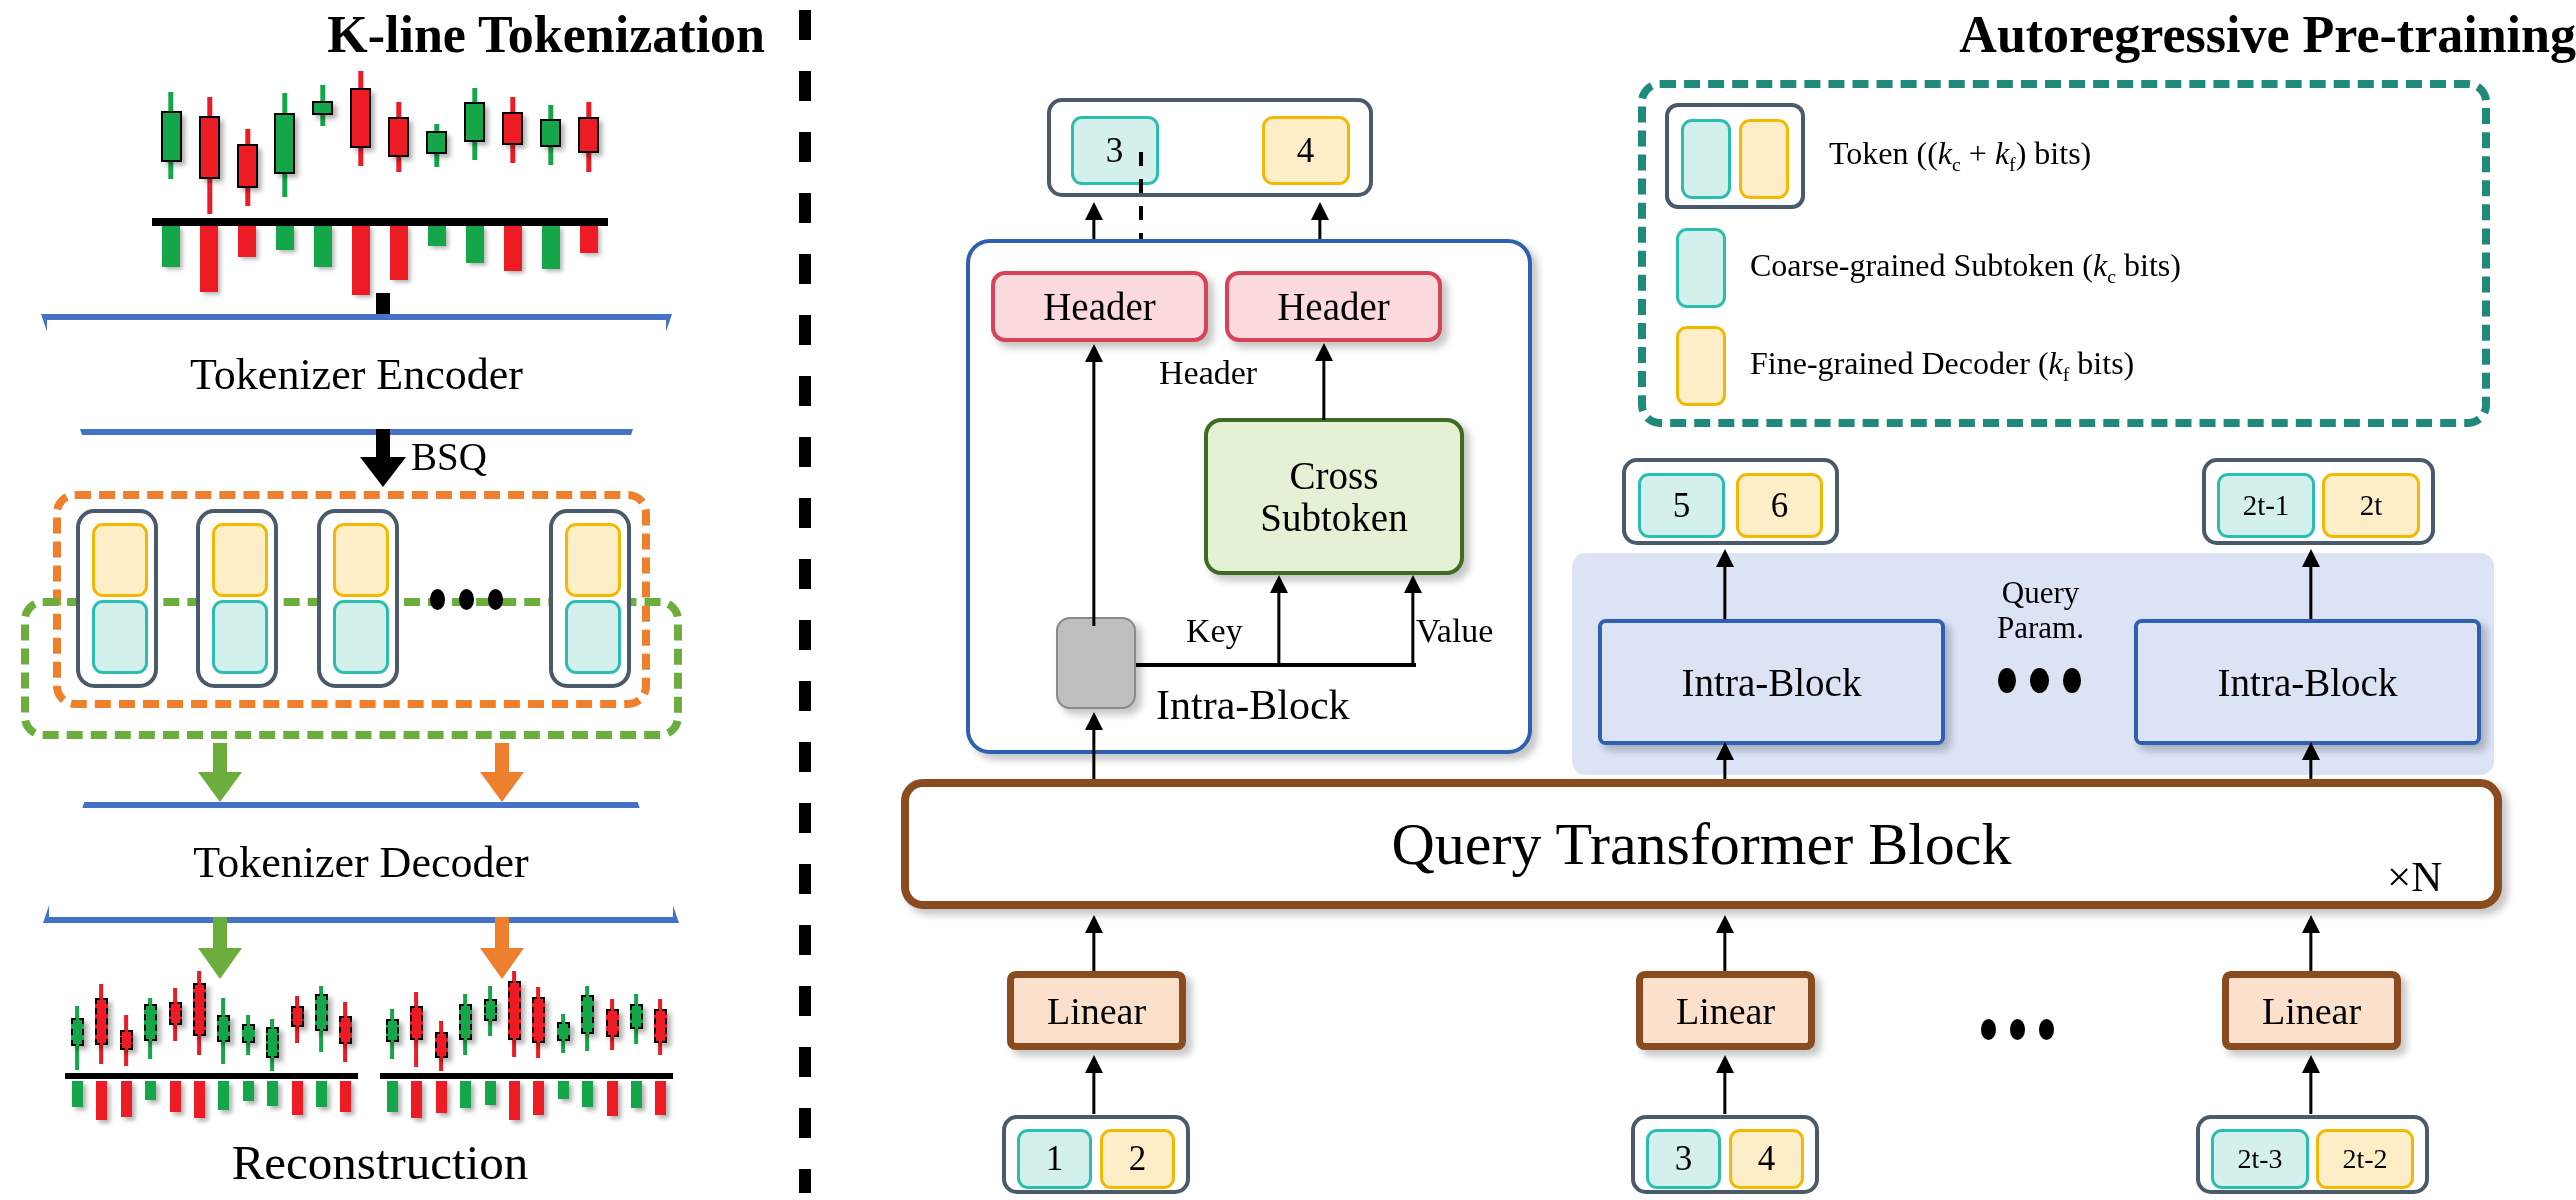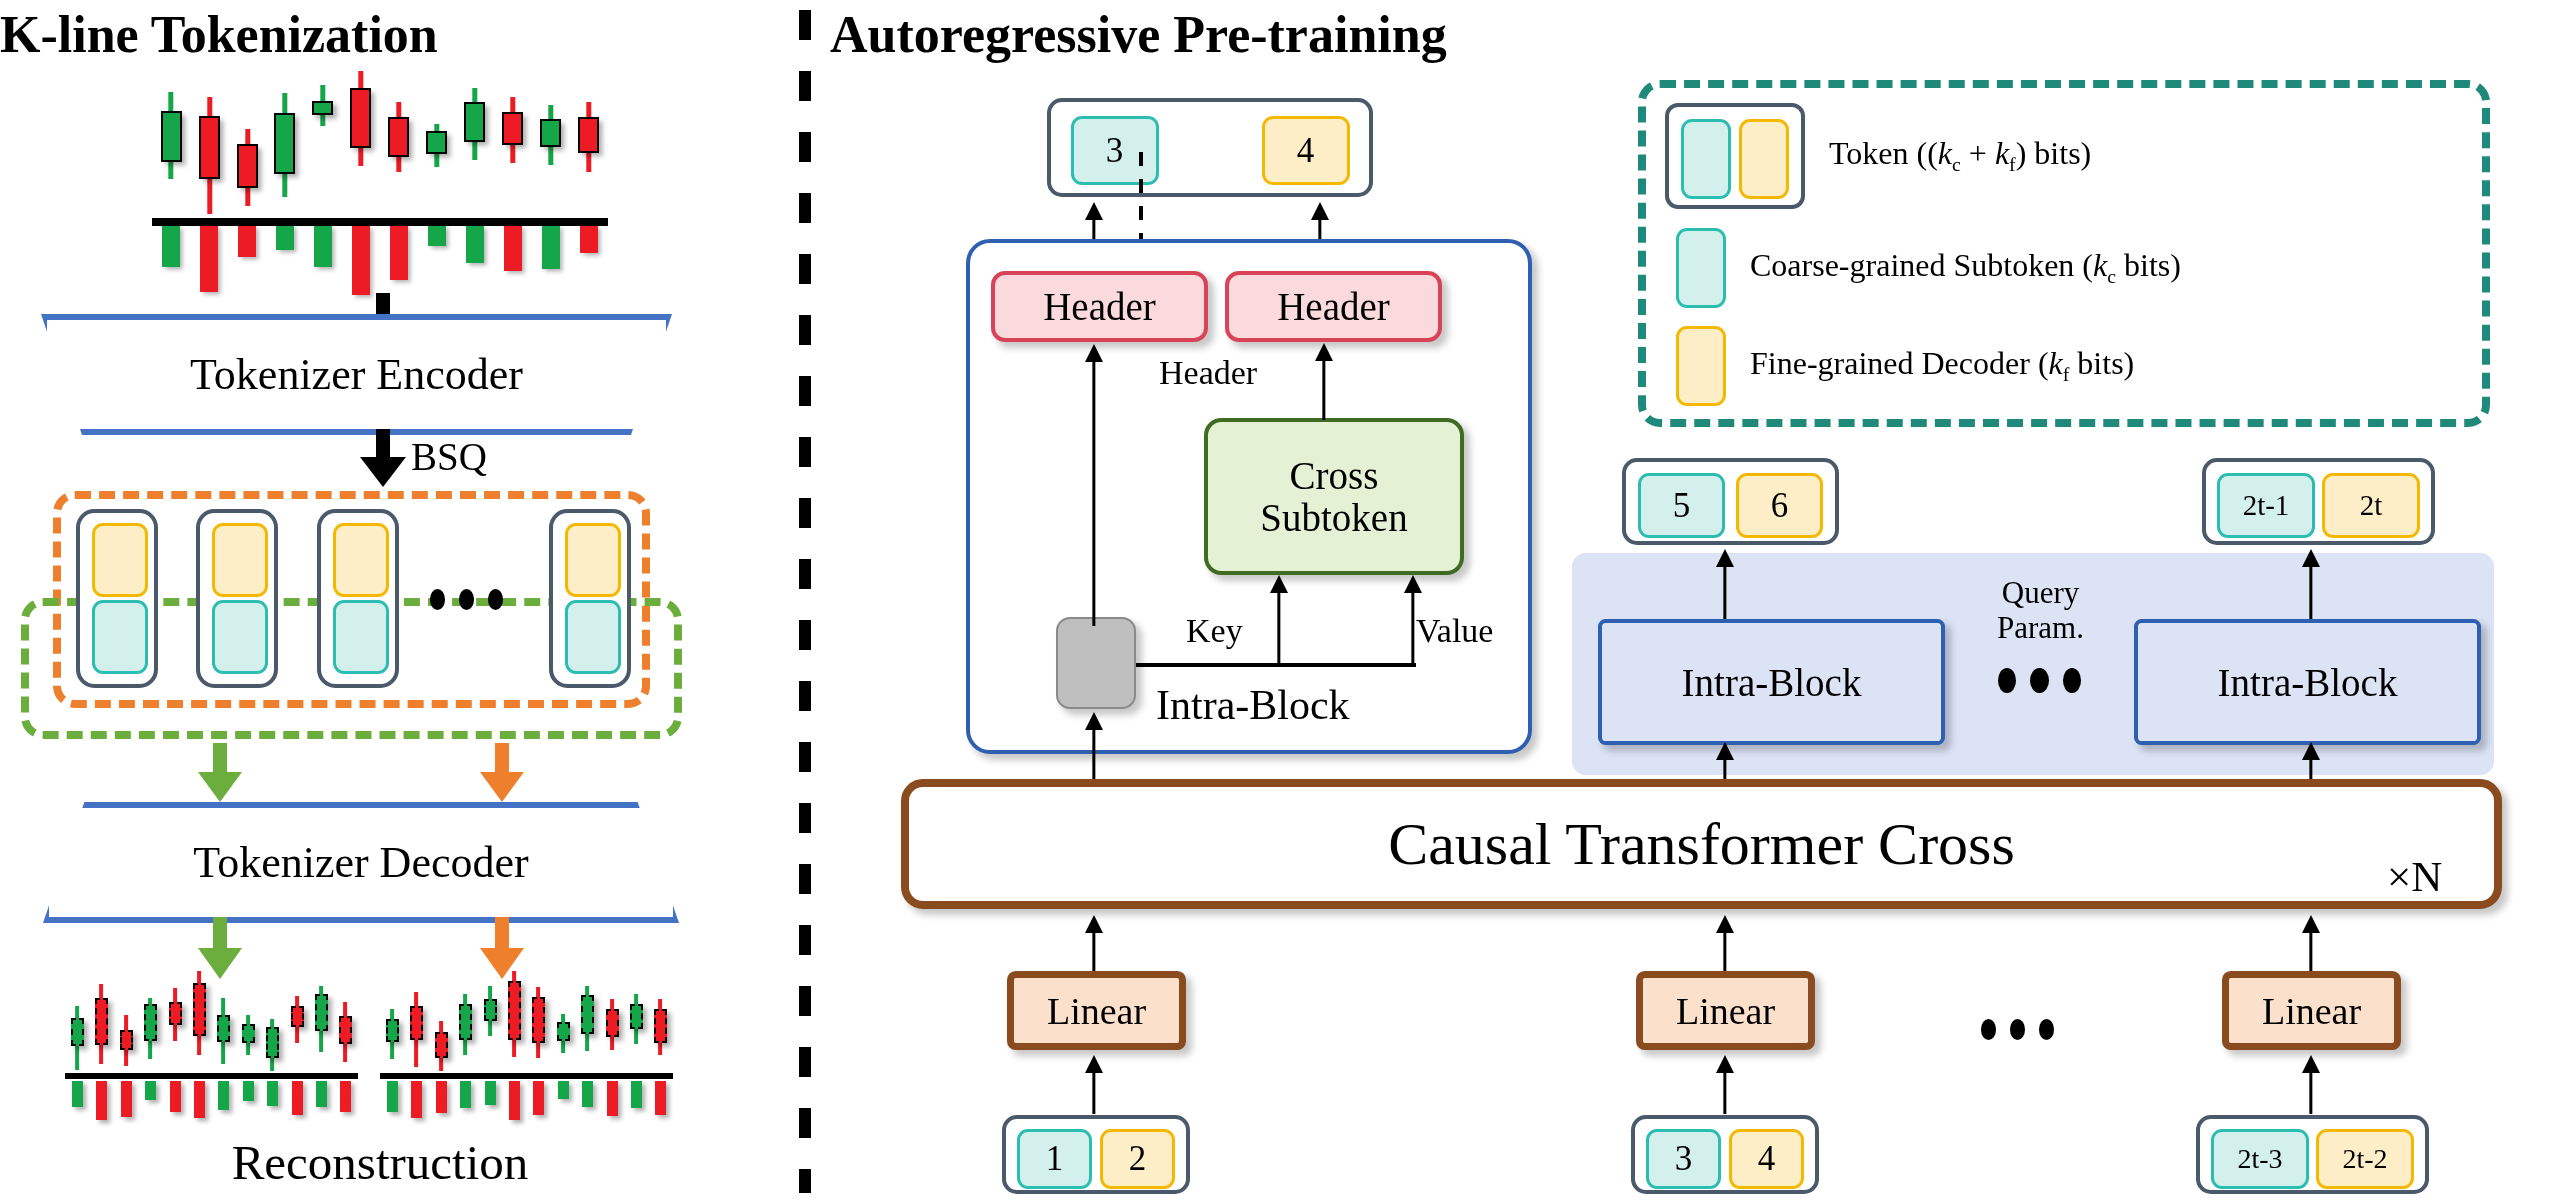--- a/index.html
+++ b/index.html
@@ -2,21 +2,21 @@
 <html style="font-size:8.7px"><head>
 <meta charset="utf-8">
 <style>
   html,body{margin:0;padding:0;background:#fff;}
   body{width:2576px;height:1201px;position:relative;overflow:hidden;
        font-family:"Liberation Serif", serif;color:#000;}
 
   .abs{position:absolute;}
 
   
-  .panel-title{font-weight:bold;text-align:left;white-space:nowrap;}
+  .panel-title{font-weight:bold;text-align:right;white-space:nowrap;}
   #title-left{left:0;top:5.4px;width:765px;font-size:52px;}
   #title-right{left:830px;top:5.4px;width:1746px;font-size:52px;}
 
   
   #divider{left:799px;top:9.8px;width:12px;height:1183px;
      background:repeating-linear-gradient(to bottom,#000 0 30px,rgba(0,0,0,0) 30px 61px);}
 
   
   .kchart{position:absolute;}
   .kchart .axis{position:absolute;background:#000;}
@@ -488,21 +488,21 @@
 <div class="tarrow abs" style="left:1714px;top:742px;width:22px;height:68px;">
   <div class="hd"></div>
     <div class="sh" style="top:16.3px;height:52px;"></div>
 </div>
 <div class="tarrow abs" style="left:2300px;top:742px;width:22px;height:68px;">
   <div class="hd"></div>
     <div class="sh" style="top:16.3px;height:52px;"></div>
 </div>
 
 <div class="rbox abs" id="ctb" style="left:901px;top:779px;width:1601px;height:130px;">
-  <span>Causal Transformer Cross</span>
+  <span>Query Transformer Block</span>
 </div>
 <div class="abs" style="left:2387px;top:852px;font-size:43px;">×N</div>
 
 <div class="tarrow abs" style="left:1083px;top:915px;width:22px;height:61px;">
   <div class="hd"></div>
     <div class="sh" style="top:16.3px;height:44px;"></div>
 </div>
 <div class="tarrow abs" style="left:1714px;top:915px;width:22px;height:61px;">
   <div class="hd"></div>
     <div class="sh" style="top:16.3px;height:44px;"></div>

